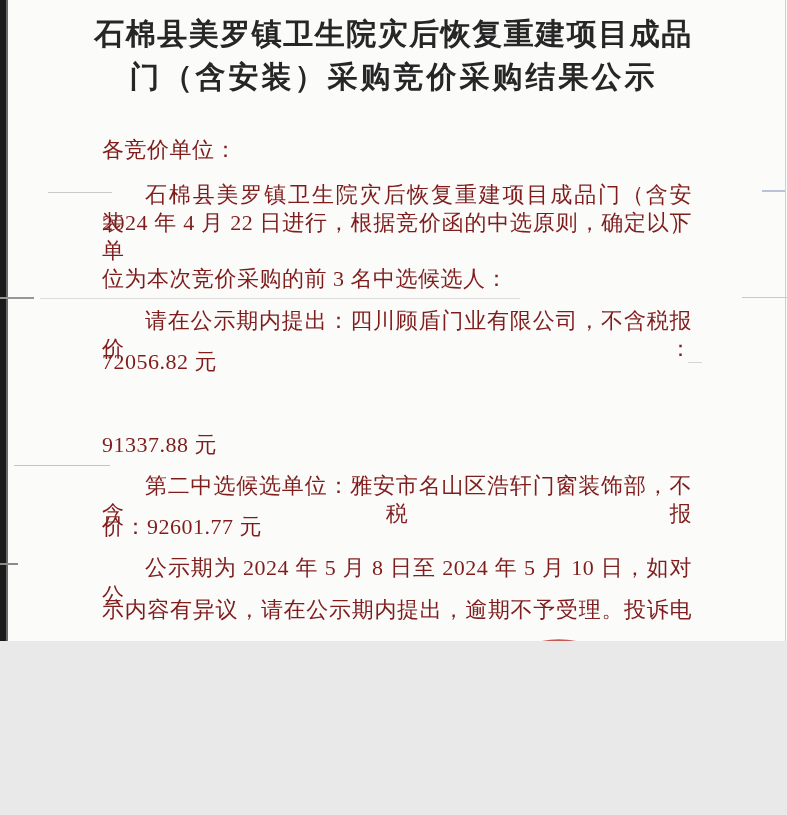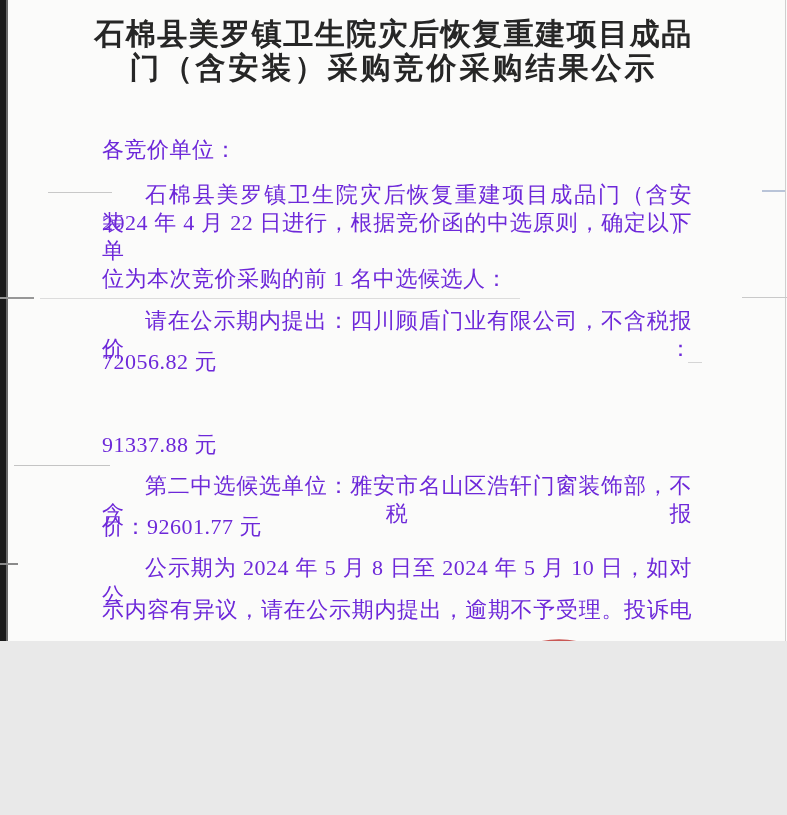--- a/index.html
+++ b/index.html
@@ -24,27 +24,27 @@
   .title{
     position:absolute;left:40px;width:707px;
     text-align:center;
     font-family:"Liberation Sans","DejaVu Sans",sans-serif;
     font-weight:700;
     font-size:30px;
     color:#262626;
     white-space:nowrap;
   }
   .title.t1{top:14px;letter-spacing:1.5px;}
-  .title.t2{top:48px;letter-spacing:3px;}
+  .title.t2{top:57px;letter-spacing:3px;}
 
   .line{
     position:absolute;left:102px;width:590px;
     font-size:22px;
     line-height:28px;
-    color:#6d28d9;
+    color:#7f1d1d;
     letter-spacing:0.5px;
     white-space:nowrap;
   }
   .line.fill{
     white-space:normal;
     text-align:justify;
     text-align-last:justify;
   }
   .line.indent{text-indent:43px;}
 
@@ -81,21 +81,21 @@
   <div class="artifact" style="left:688px;top:362px;width:14px;height:1px;background:#d5d5d5;"></div>
   <div class="artifact" style="left:0;top:563px;width:18px;height:2px;background:#8a8a8a;"></div>
 
   <div class="title t1">石棉县美罗镇卫生院灾后恢复重建项目成品</div>
   <div class="title t2">门（含安装）采购竞价采购结果公示</div>
 
   <div class="line" style="top:136px;">各竞价单位：</div>
 
   <div class="line fill indent" style="top:181px;">石棉县美罗镇卫生院灾后恢复重建项目成品门（含安装）</div>
   <div class="line fill" style="top:209px;">2024 年 4 月 22 日进行，根据竞价函的中选原则，确定以下单</div>
-  <div class="line" style="top:265px;">位为本次竞价采购的前 1 名中选候选人：</div>
+  <div class="line" style="top:265px;">位为本次竞价采购的前 3 名中选候选人：</div>
   <div class="line fill indent" style="top:307px;">请在公示期内提出：四川顾盾门业有限公司，不含税报价：</div>
   <div class="line" style="top:348px;">72056.82 元</div>
   <div class="line" style="top:431px;">91337.88 元</div>
   <div class="line fill indent" style="top:472px;">第二中选候选单位：雅安市名山区浩轩门窗装饰部，不含税报</div>
   <div class="line" style="top:513px;">价：92601.77 元</div>
   <div class="line fill indent" style="top:554px;">公示期为 2024 年 5 月 8 日至 2024 年 5 月 10 日，如对公</div>
   <div class="line fill" style="top:596px;">示内容有异议，请在公示期内提出，逾期不予受理。投诉电</div>
 
   <div class="sig company">雅安市市政建设工程有限公司</div>
   <div class="sig date">2024 年 5 月 8 日</div>

